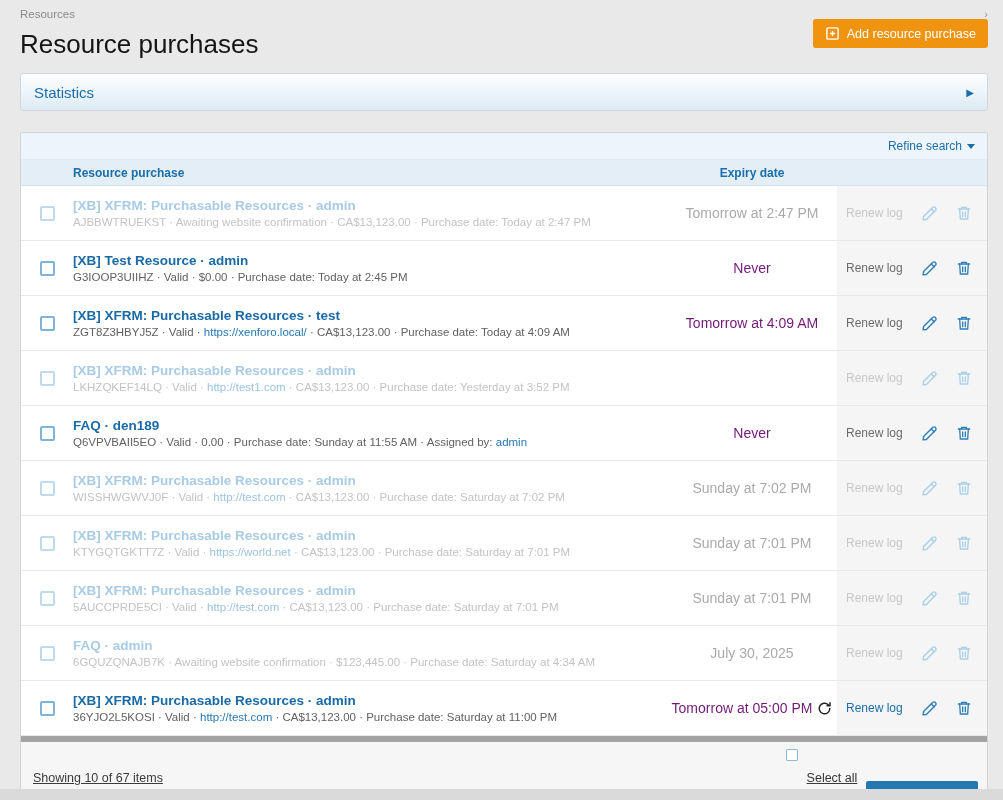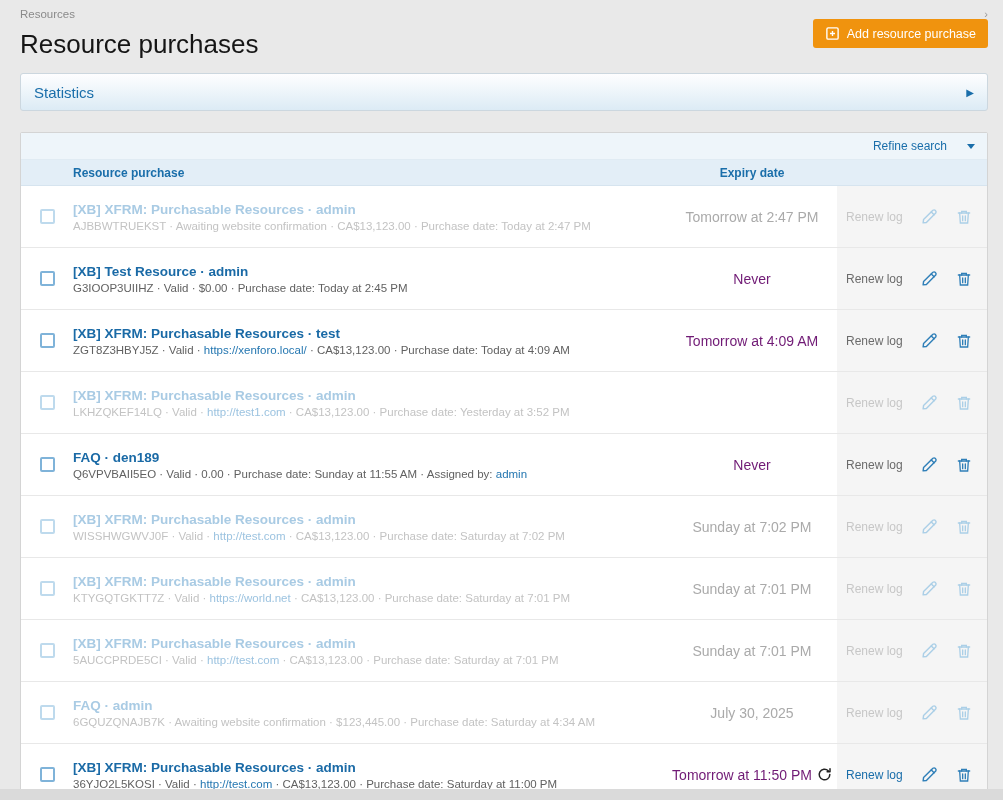--- a/index.html
+++ b/index.html
@@ -34,33 +34,33 @@
   }
   .stats-title { color:#1a6eaa; font-size:15px; }
   .stats-arrow { color:#1a6eaa; font-size:10px; }
 
   
   .table { background:#fff; border:1px solid #d4d4d4; border-radius:2px; }
   .refine-bar {
     height:27px; padding:0 12px; display:flex; justify-content:flex-end; align-items:center;
     background:#eef5fa; border-bottom:1px solid #e0ebf3;
   }
-  .refine-link { color:#1a6eaa; font-size:12px; text-decoration:none; display:flex; align-items:center; gap:20px; cursor:pointer; }
+  .refine-link { color:#1a6eaa; font-size:12px; text-decoration:none; display:flex; align-items:center; gap:5px; cursor:pointer; }
   .caret-down { width:0; height:0; border-left:4px solid transparent; border-right:4px solid transparent; border-top:5px solid #1a6eaa; display:inline-block; }
 
   .col-head {
     display:flex; height:26px; align-items:center;
     background:#e3eef7; border-bottom:1px solid #d6e4ef;
     font-size:12px; font-weight:700; color:#1a6eaa;
   }
   .col-resource { flex:1; padding-left:52px; }
   .col-expiry  { width:170px; text-align:center; }
   .col-actions { width:150px; }
 
-  .row { display:flex; height:62px; border-bottom:1px solid #e8e8e8; background:#fff; }
+  .row { display:flex; height:55px; border-bottom:1px solid #e8e8e8; background:#fff; }
   .cell-check { width:52px; display:flex; align-items:center; justify-content:center; }
   .checkbox { width:15px; height:15px; border:2px solid #7fb3d9; border-radius:2px; background:#fff; cursor:pointer; }
   .row.faded .checkbox { border-color:#bedaed; }
 
   .cell-main { flex:1; min-width:0; display:flex; flex-direction:column; justify-content:center; gap:3px; }
   .row-title { font-size:13.5px; font-weight:700; color:#1a6aa6; cursor:pointer; white-space:nowrap; }
   .row.faded .row-title { color:#a9cbe4; }
   .row-details { font-size:11.5px; color:#616161; white-space:nowrap; }
   .row.faded .row-details { color:#c3c3c3; }
   .row-details a { color:#2577b1; text-decoration:none; cursor:pointer; }
@@ -422,21 +422,21 @@
         </div>
         <div class="row">
           <div class="cell-check">
             <span class="checkbox"></span>
           </div>
           <div class="cell-main">
             <div class="row-title">[XB] XFRM: Purchasable Resources · admin</div>
             <div class="row-details">36YJO2L5KOSI · Valid · <a>http://test.com</a> · CA$13,123.00 · Purchase date: Saturday at 11:00 PM</div>
           </div>
           <div class="cell-expiry">
-            <span>Tomorrow at 11:50 PM</span>
+            <span>Tomorrow at 05:00 PM</span>
             <span class="recur-icon">
               <svg viewBox="0 0 24 24" width="15" height="15" fill="none" stroke="currentColor" stroke-width="2.4" stroke-linecap="round" stroke-linejoin="round">
                 <path d="M20.5 12a8.5 8.5 0 1 1-2.5-6"></path>
                 <path d="M20.8 2.8v4.6h-4.6"></path>
               </svg>
             </span>
           </div>
           <div class="cell-actions">
             <a class="renew active">Renew log</a>
             <span class="icon-btn">

